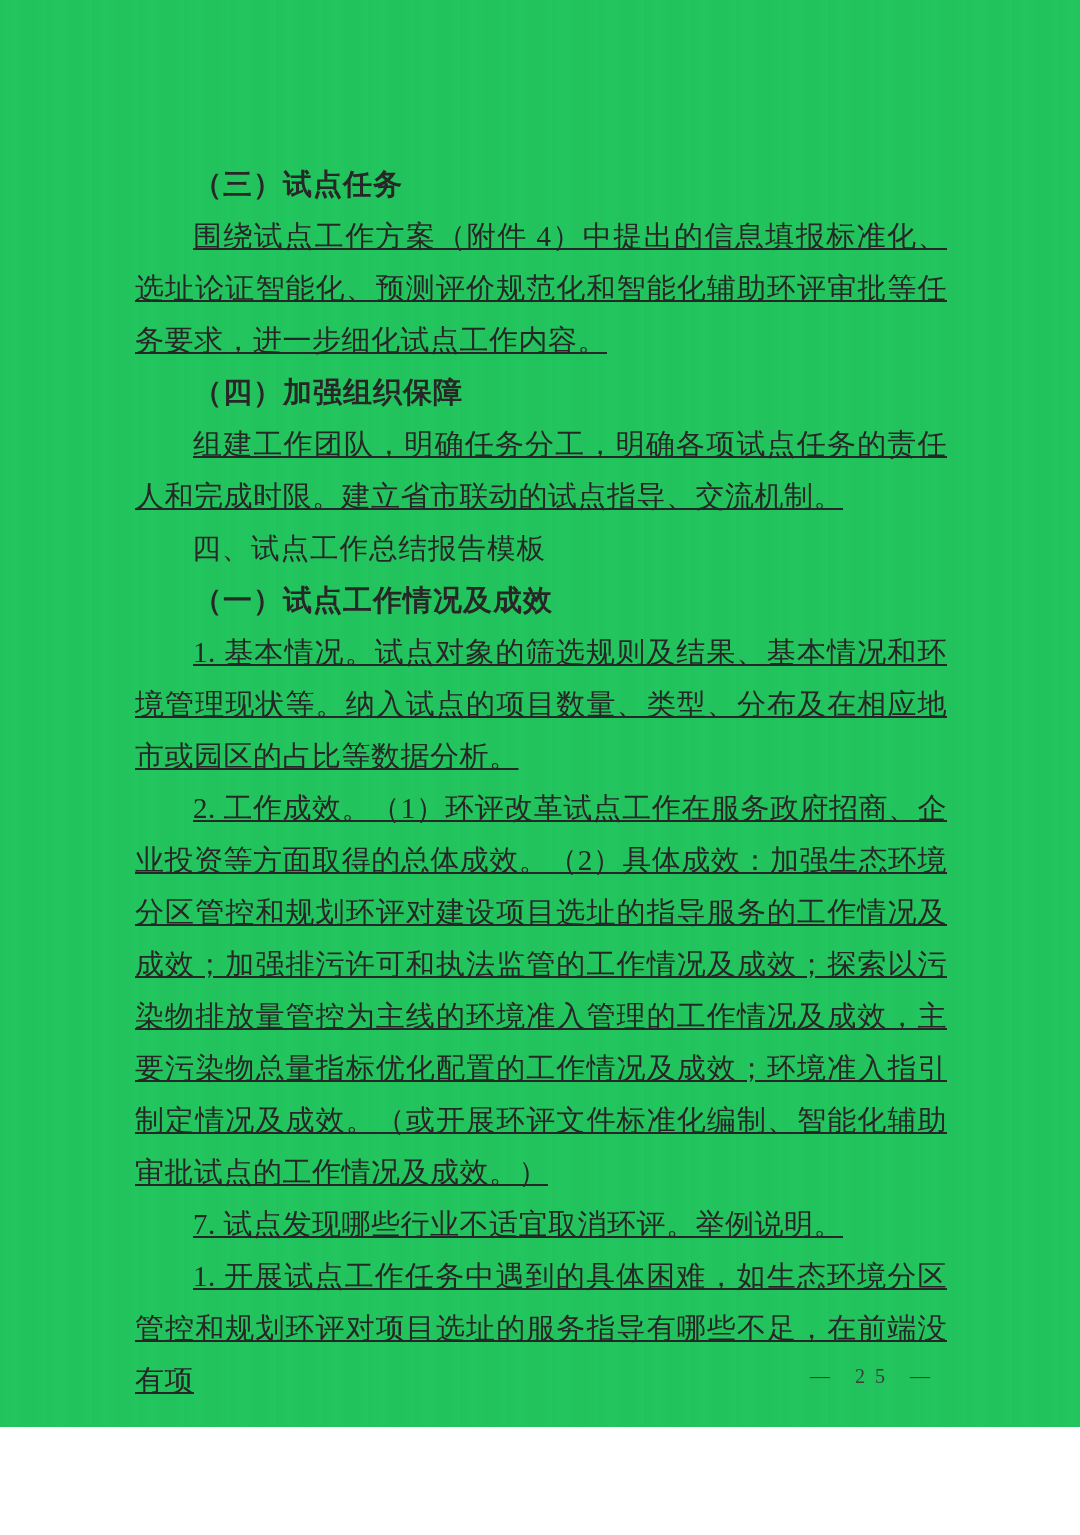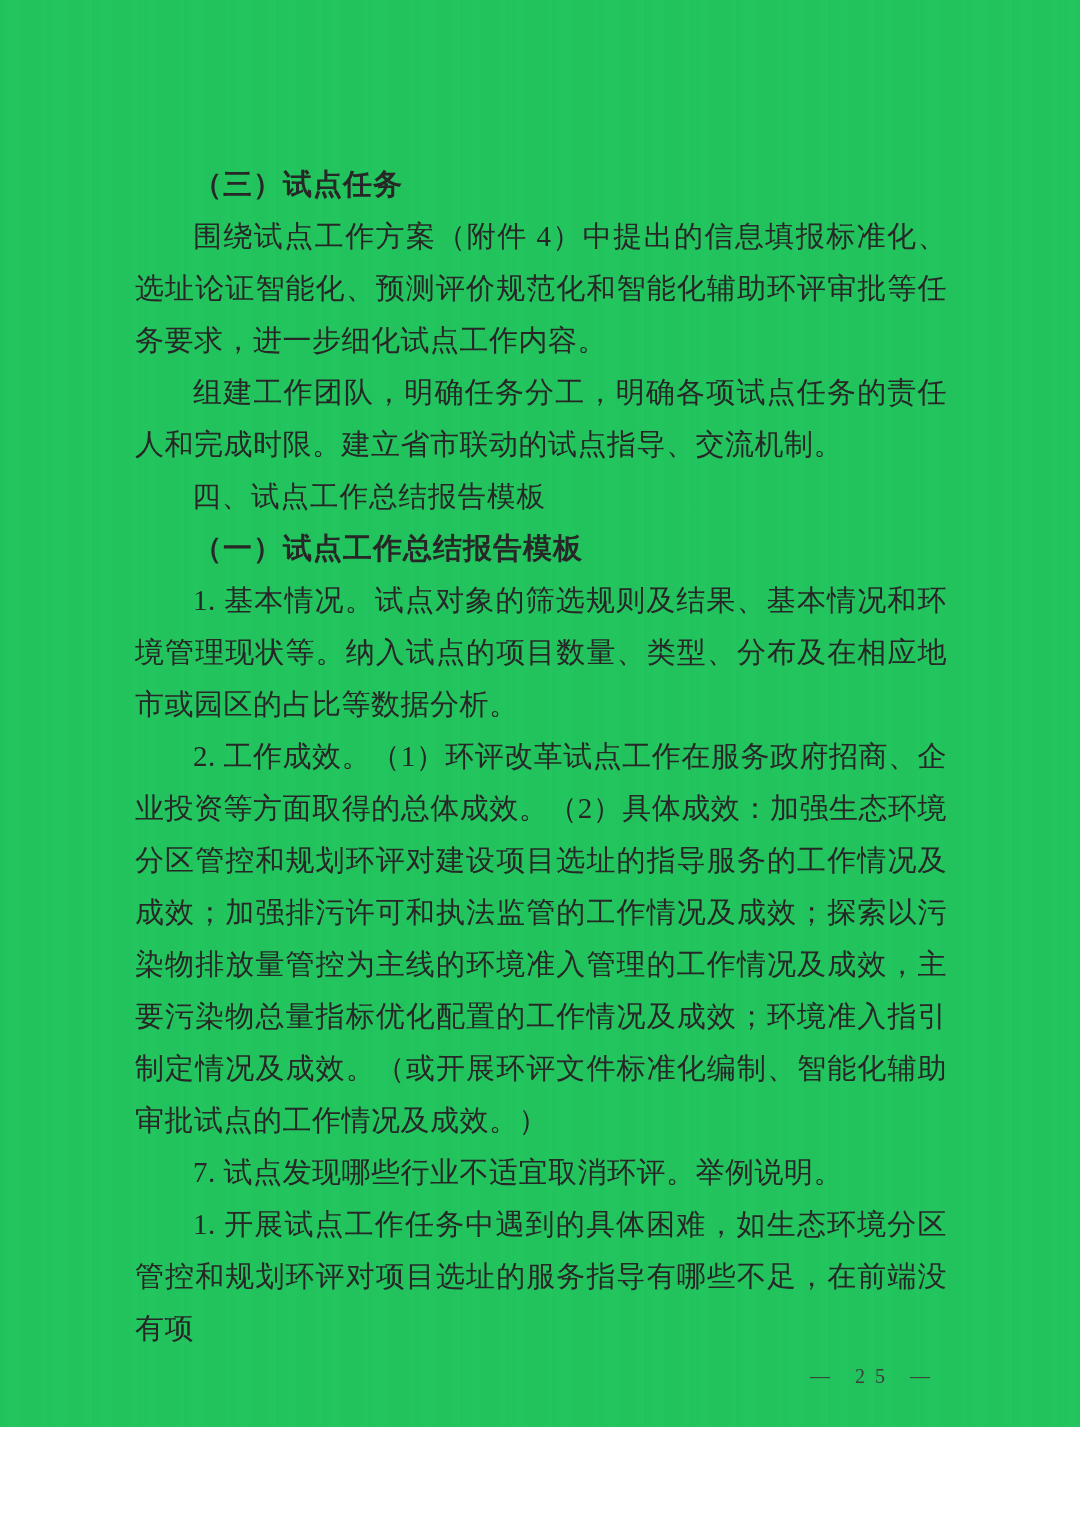--- a/index.html
+++ b/index.html
@@ -33,21 +33,21 @@
   }
   .content p {
     margin: 0;
     font-size: 29px;
     line-height: 52px;
     letter-spacing: 0.5px;
     text-align: justify;
     text-justify: inter-ideograph;
     word-break: break-all;
   }
-  p.para { text-indent: 2em; }
+  p.para { text-indent: 2em; text-decoration: underline; }
   p.h-kai {
     font-weight: bold;
     text-indent: 2em;
     letter-spacing: 1px;
   }
   p.h-hei {
     font-weight: normal;
     text-indent: 2em;
     font-family: "Liberation Sans", "DejaVu Sans", sans-serif;
     font-size: 28.5px;
@@ -66,23 +66,24 @@
 </style>
 </head>
 <body>
 
 <div class="page">
   <div class="scan-texture"></div>
 
   <div class="content">
     <p class="h-kai">（三）试点任务</p>
     <p class="para">围绕试点工作方案（附件 4）中提出的信息填报标准化、选址论证智能化、预测评价规范化和智能化辅助环评审批等任务要求，进一步细化试点工作内容。</p>
+    <p class="h-kai">（四）加强组织保障</p>
     <p class="para">组建工作团队，明确任务分工，明确各项试点任务的责任人和完成时限。建立省市联动的试点指导、交流机制。</p>
     <p class="h-hei">四、试点工作总结报告模板</p>
-    <p class="h-kai">（一）试点工作总结报告模板</p>
+    <p class="h-kai">（一）试点工作情况及成效</p>
     <p class="para">1. 基本情况。试点对象的筛选规则及结果、基本情况和环境管理现状等。纳入试点的项目数量、类型、分布及在相应地市或园区的占比等数据分析。</p>
     <p class="para">2. 工作成效。（1）环评改革试点工作在服务政府招商、企业投资等方面取得的总体成效。（2）具体成效：加强生态环境分区管控和规划环评对建设项目选址的指导服务的工作情况及成效；加强排污许可和执法监管的工作情况及成效；探索以污染物排放量管控为主线的环境准入管理的工作情况及成效，主要污染物总量指标优化配置的工作情况及成效；环境准入指引制定情况及成效。（或开展环评文件标准化编制、智能化辅助审批试点的工作情况及成效。）</p>
     <p class="para">7. 试点发现哪些行业不适宜取消环评。举例说明。</p>
     <p class="para">1. 开展试点工作任务中遇到的具体困难，如生态环境分区管控和规划环评对项目选址的服务指导有哪些不足，在前端没有项</p>
   </div>
 
   <div class="page-number">—  25  —</div>
 </div>
 
 </body></html>

